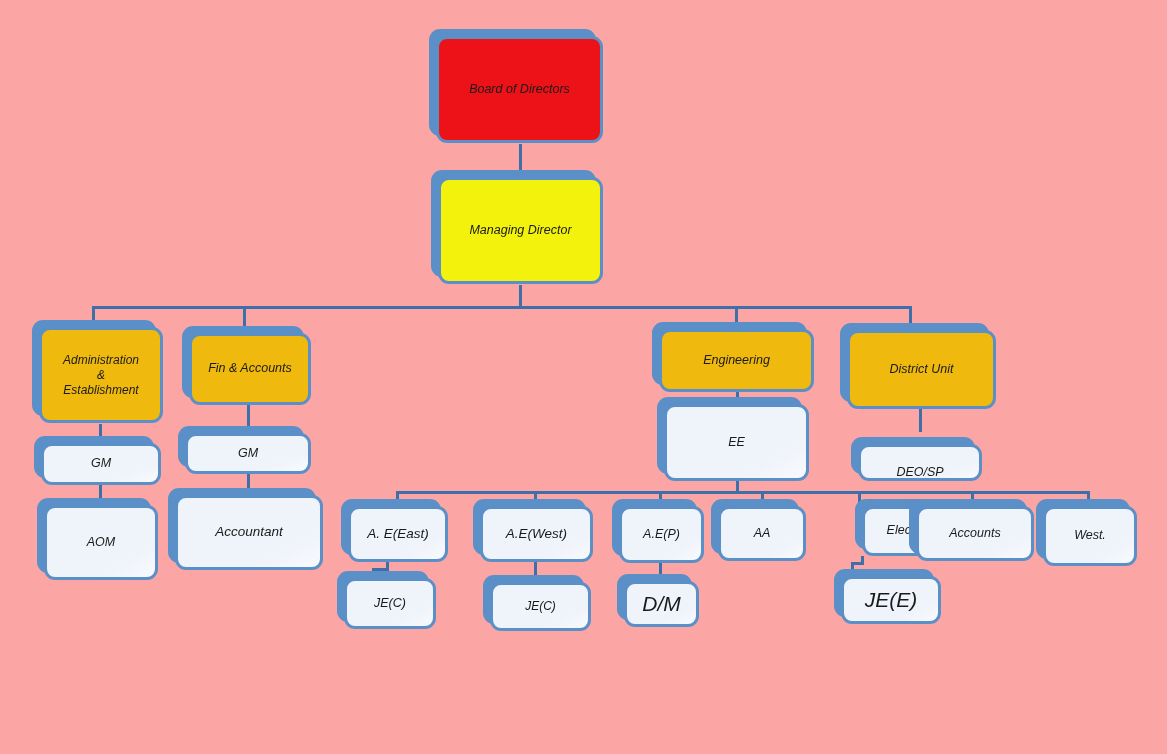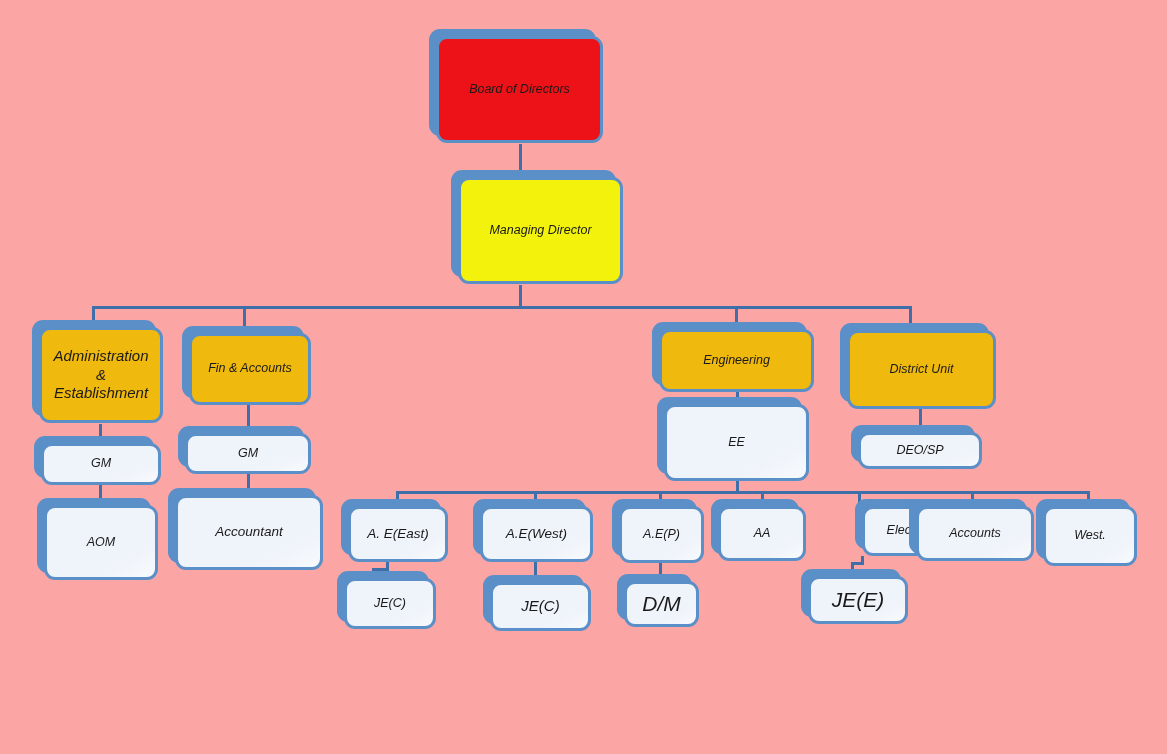--- a/index.html
+++ b/index.html
@@ -85,21 +85,21 @@
   .fill-light .plate { background: #5B8FC7; }
   .fill-light .body::after {
     content: "";
     position: absolute;
     left: 4px; top: 4px; right: 10px; bottom: 10px;
     background: rgba(255,255,255,0.0);
     border-radius: 8px;
   }
 
   
-  .ts-sm  { font-size: 15px; }
+  .ts-sm  { font-size: 12px; }
   .ts-md  { font-size: 12.5px; }
   .ts-lg  { font-size: 13.5px; justify-content: center; }
   .ts-xl  { font-size: 21px; }
 </style>
 </head>
 <body>
 
 <div id="chart-canvas">
 
   <div class="conn conn-v" style="left:519px; top:144px; height:32px;"></div>
@@ -142,21 +142,21 @@
   <div class="conn conn-v" style="left:861px; top:556px; height:8px;"></div>
   <div class="conn conn-h" style="left:851px; top:562px; width:13px;"></div>
   <div class="conn conn-v" style="left:851px; top:562px; height:14px;"></div>
 
   <div class="node fill-red ts-md" style="left:436px; top:36px; width:167px; height:107px;">
     <div class="plate"></div>
     <div class="body"></div>
     <div class="label">Board of Directors</div>
   </div>
 
-  <div class="node fill-yellow ts-md" style="left:458px; top:177px; width:165px; height:107px;align-items:center;">
+  <div class="node fill-yellow ts-md" style="left:438px; top:177px; width:165px; height:107px;align-items:center;">
     <div class="plate"></div>
     <div class="body"></div>
     <div class="label">Managing Director</div>
   </div>
 
   <div class="node fill-gold ts-sm" style="left:39px; top:327px; width:124px; height:96px;">
     <div class="plate"></div>
     <div class="body"></div>
     <div class="label">Administration
 &amp;
@@ -204,21 +204,21 @@
     <div class="body"></div>
     <div class="label">EE</div>
   </div>
 
   <div class="node fill-gold ts-md" style="left:847px; top:330px; width:149px; height:79px;">
     <div class="plate"></div>
     <div class="body"></div>
     <div class="label">District Unit</div>
   </div>
 
-  <div class="node fill-light ts-md" style="left:858px; top:432px; width:124px; height:37px;">
+  <div class="node fill-light ts-md" style="left:858px; top:444px; width:124px; height:37px;align-items:flex-end;">
     <div class="plate"></div>
     <div class="body"></div>
     <div class="label">DEO/SP</div>
   </div>
 
   <div class="node fill-light ts-lg" style="left:348px; top:506px; width:100px; height:56px;">
     <div class="plate"></div>
     <div class="body"></div>
     <div class="label">A. E(East)</div>
   </div>
@@ -258,21 +258,21 @@
     <div class="body"></div>
     <div class="label">AA</div>
   </div>
 
   <div class="node fill-light ts-md" style="left:862px; top:506px; width:77px; height:50px;">
     <div class="plate"></div>
     <div class="body"></div>
     <div class="label">Elect</div>
   </div>
 
-  <div class="node fill-light ts-xl" style="left:808px; top:576px; width:100px; height:48px;">
+  <div class="node fill-light ts-xl" style="left:841px; top:576px; width:100px; height:48px;">
     <div class="plate"></div>
     <div class="body"></div>
     <div class="label">JE(E)</div>
   </div>
 
   <div class="node fill-light ts-md" style="left:916px; top:506px; width:118px; height:55px;">
     <div class="plate"></div>
     <div class="body"></div>
     <div class="label">Accounts</div>
   </div>

